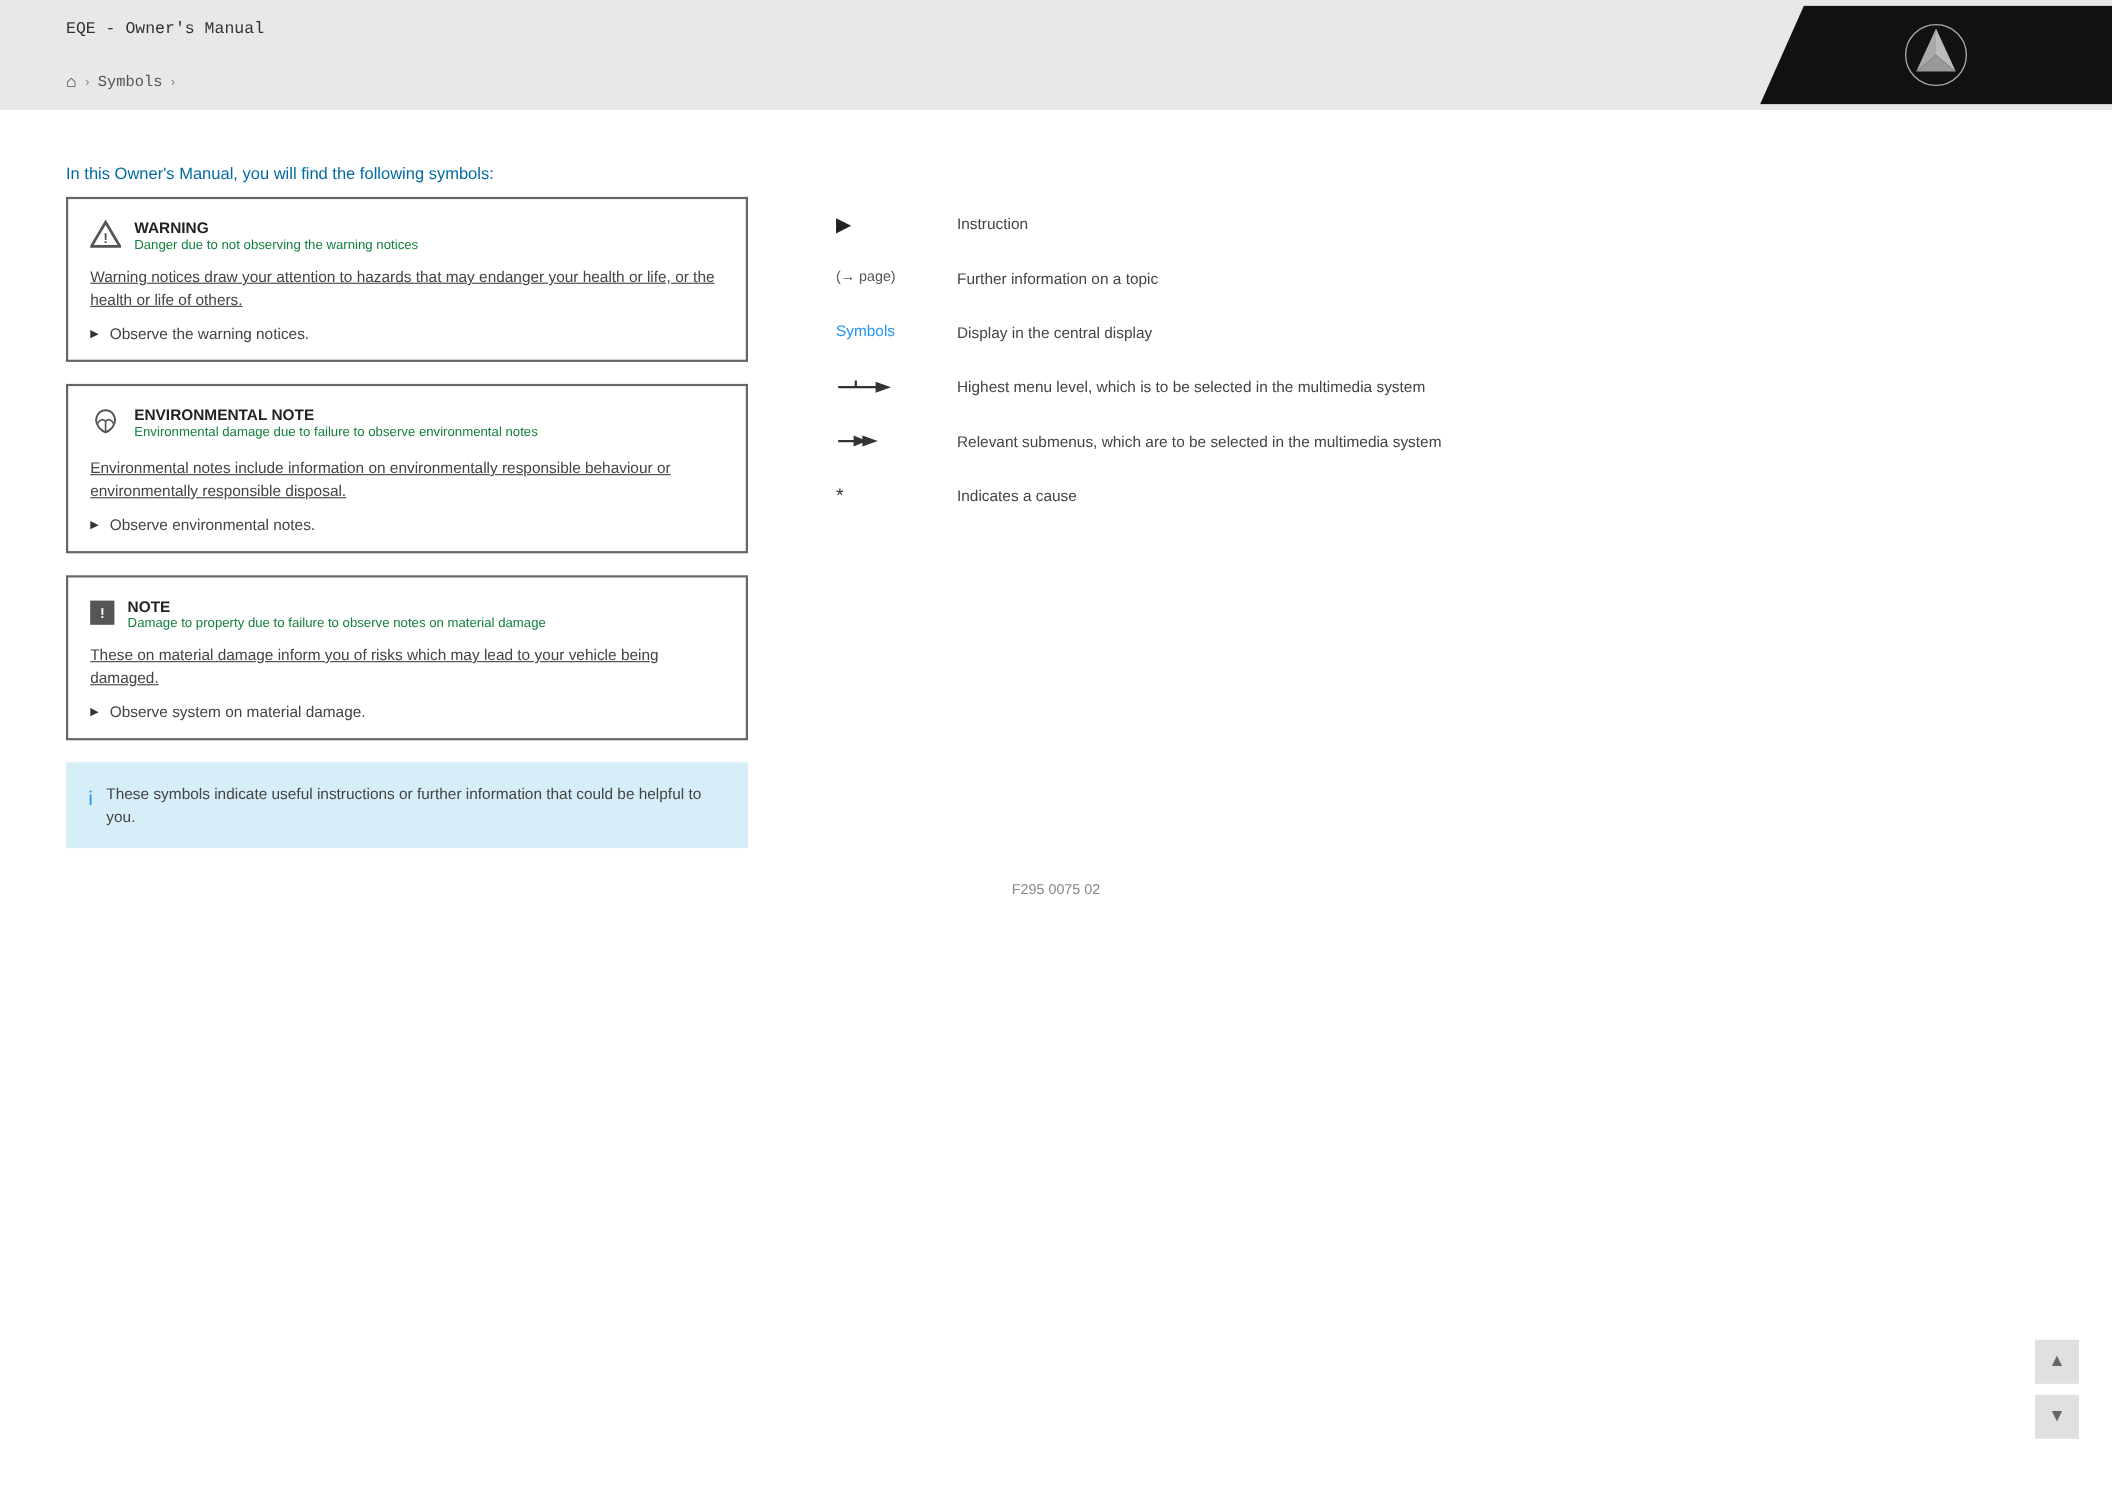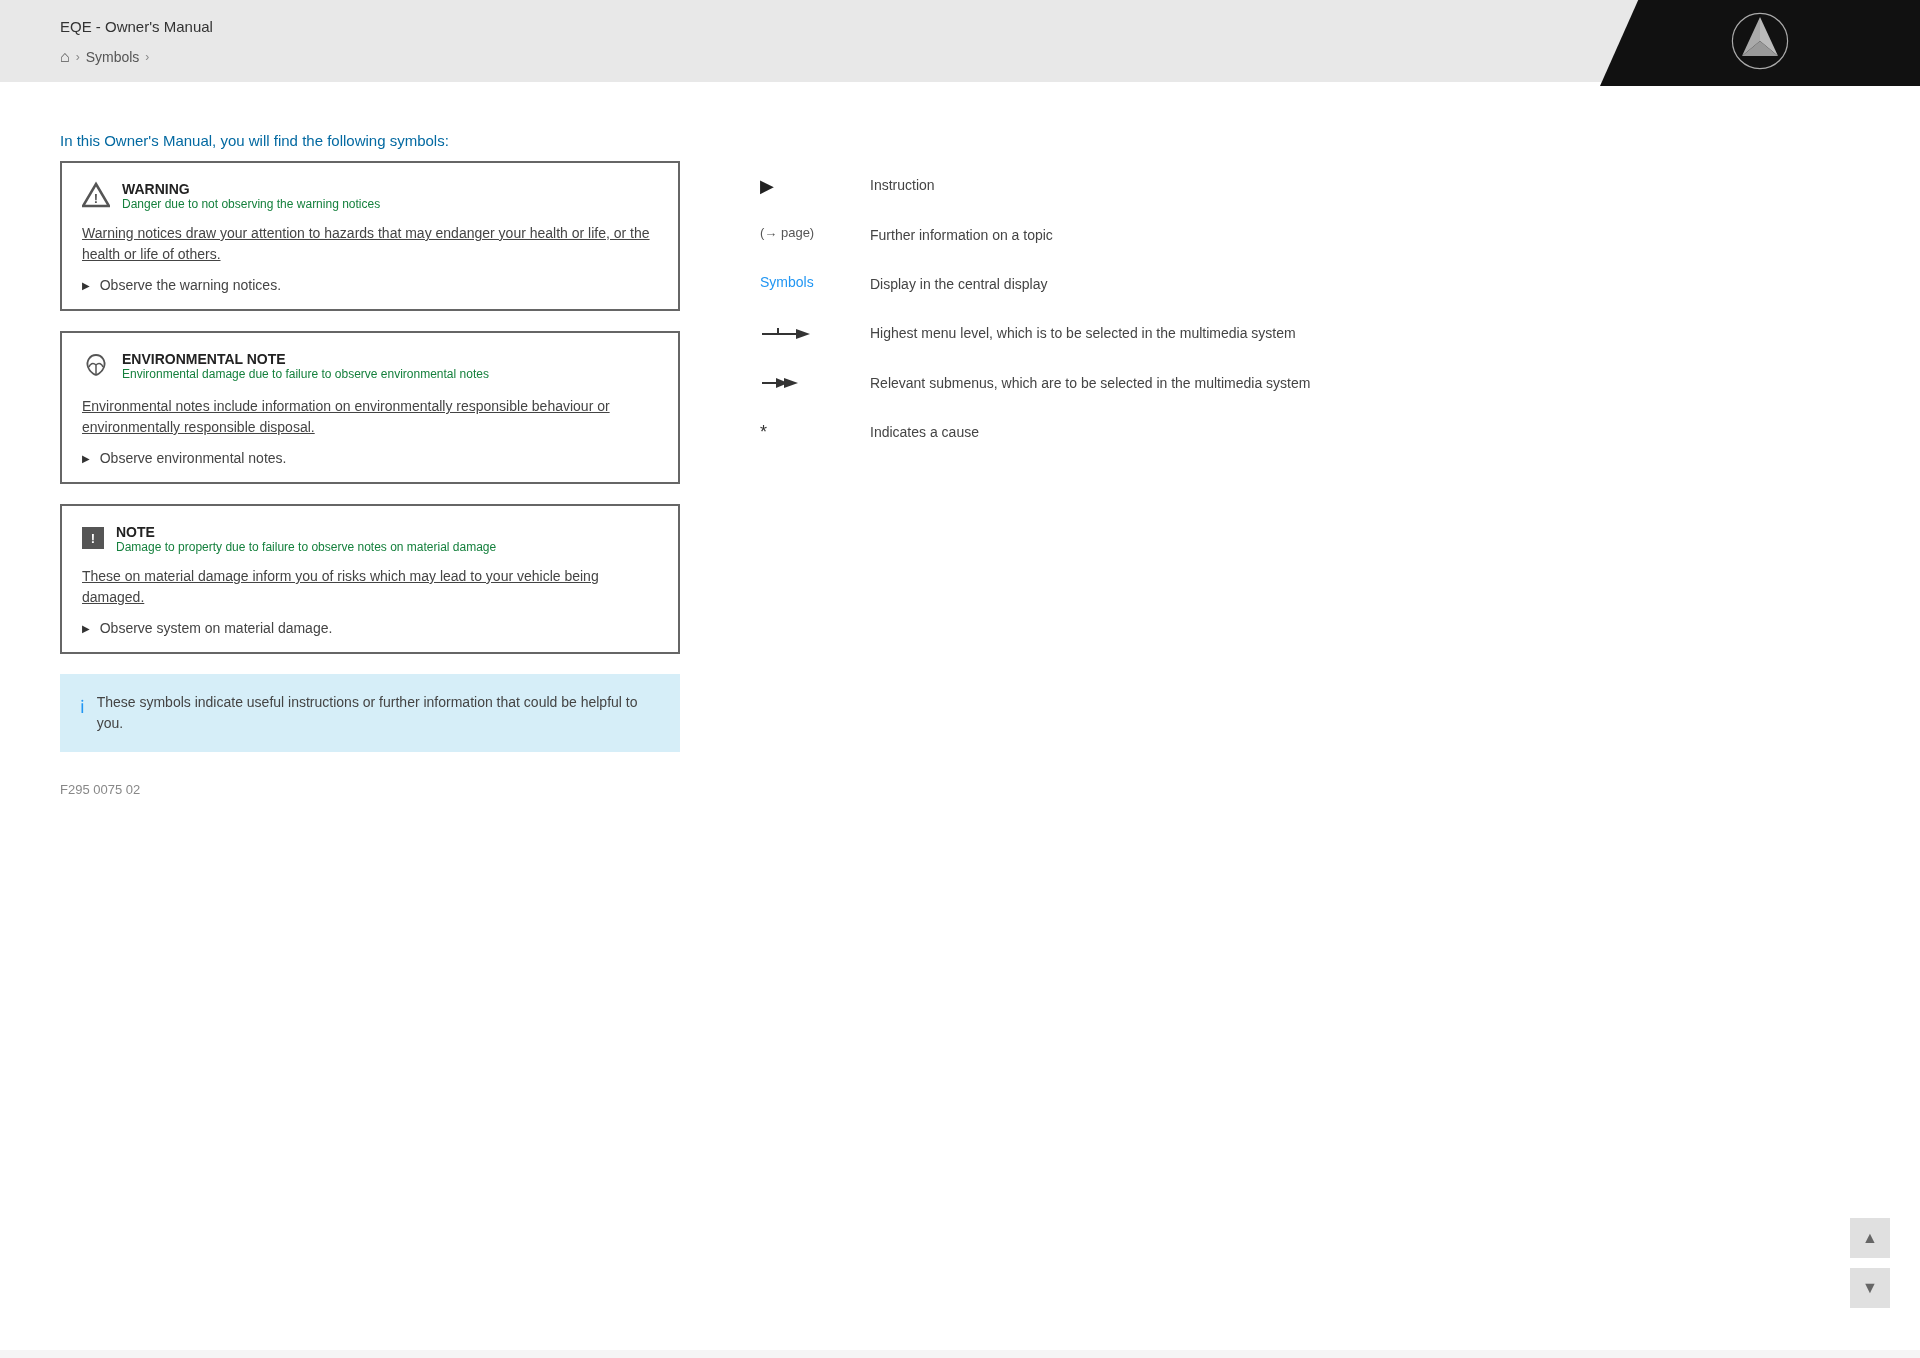--- a/index.html
+++ b/index.html
@@ -8,26 +8,27 @@
       font-size: 14px;
       background: #f5f5f5;
       color: #333;
       min-height: 1358px;
       width: 1920px;
     }
 
     
     .header {
       background: #e8e8e8;
-      height: 82px;
+      height: 100px;
       display: flex;
       align-items: center;
       justify-content: space-between;
       padding: 0 0 0 60px;
       position: relative;
+      font-family: Liberation Mono, monospace;
     }
     .header-title {
       font-size: 15px;
       color: #333;
       position: absolute;
       top: 18px;
       left: 60px;
     }
     .breadcrumb {
       display: flex;
@@ -231,20 +232,21 @@
       font-weight: normal;
     }
 
     .sym-asterisk {
       font-size: 18px;
       color: #333;
     }
 
     
     .footer {
+      text-align: center;
       padding: 30px 0 20px 0;
       color: #888;
       font-size: 13px;
     }
 
     
     .scroll-btn-up {
       position: fixed;
       right: 30px;
       bottom: 100px;

